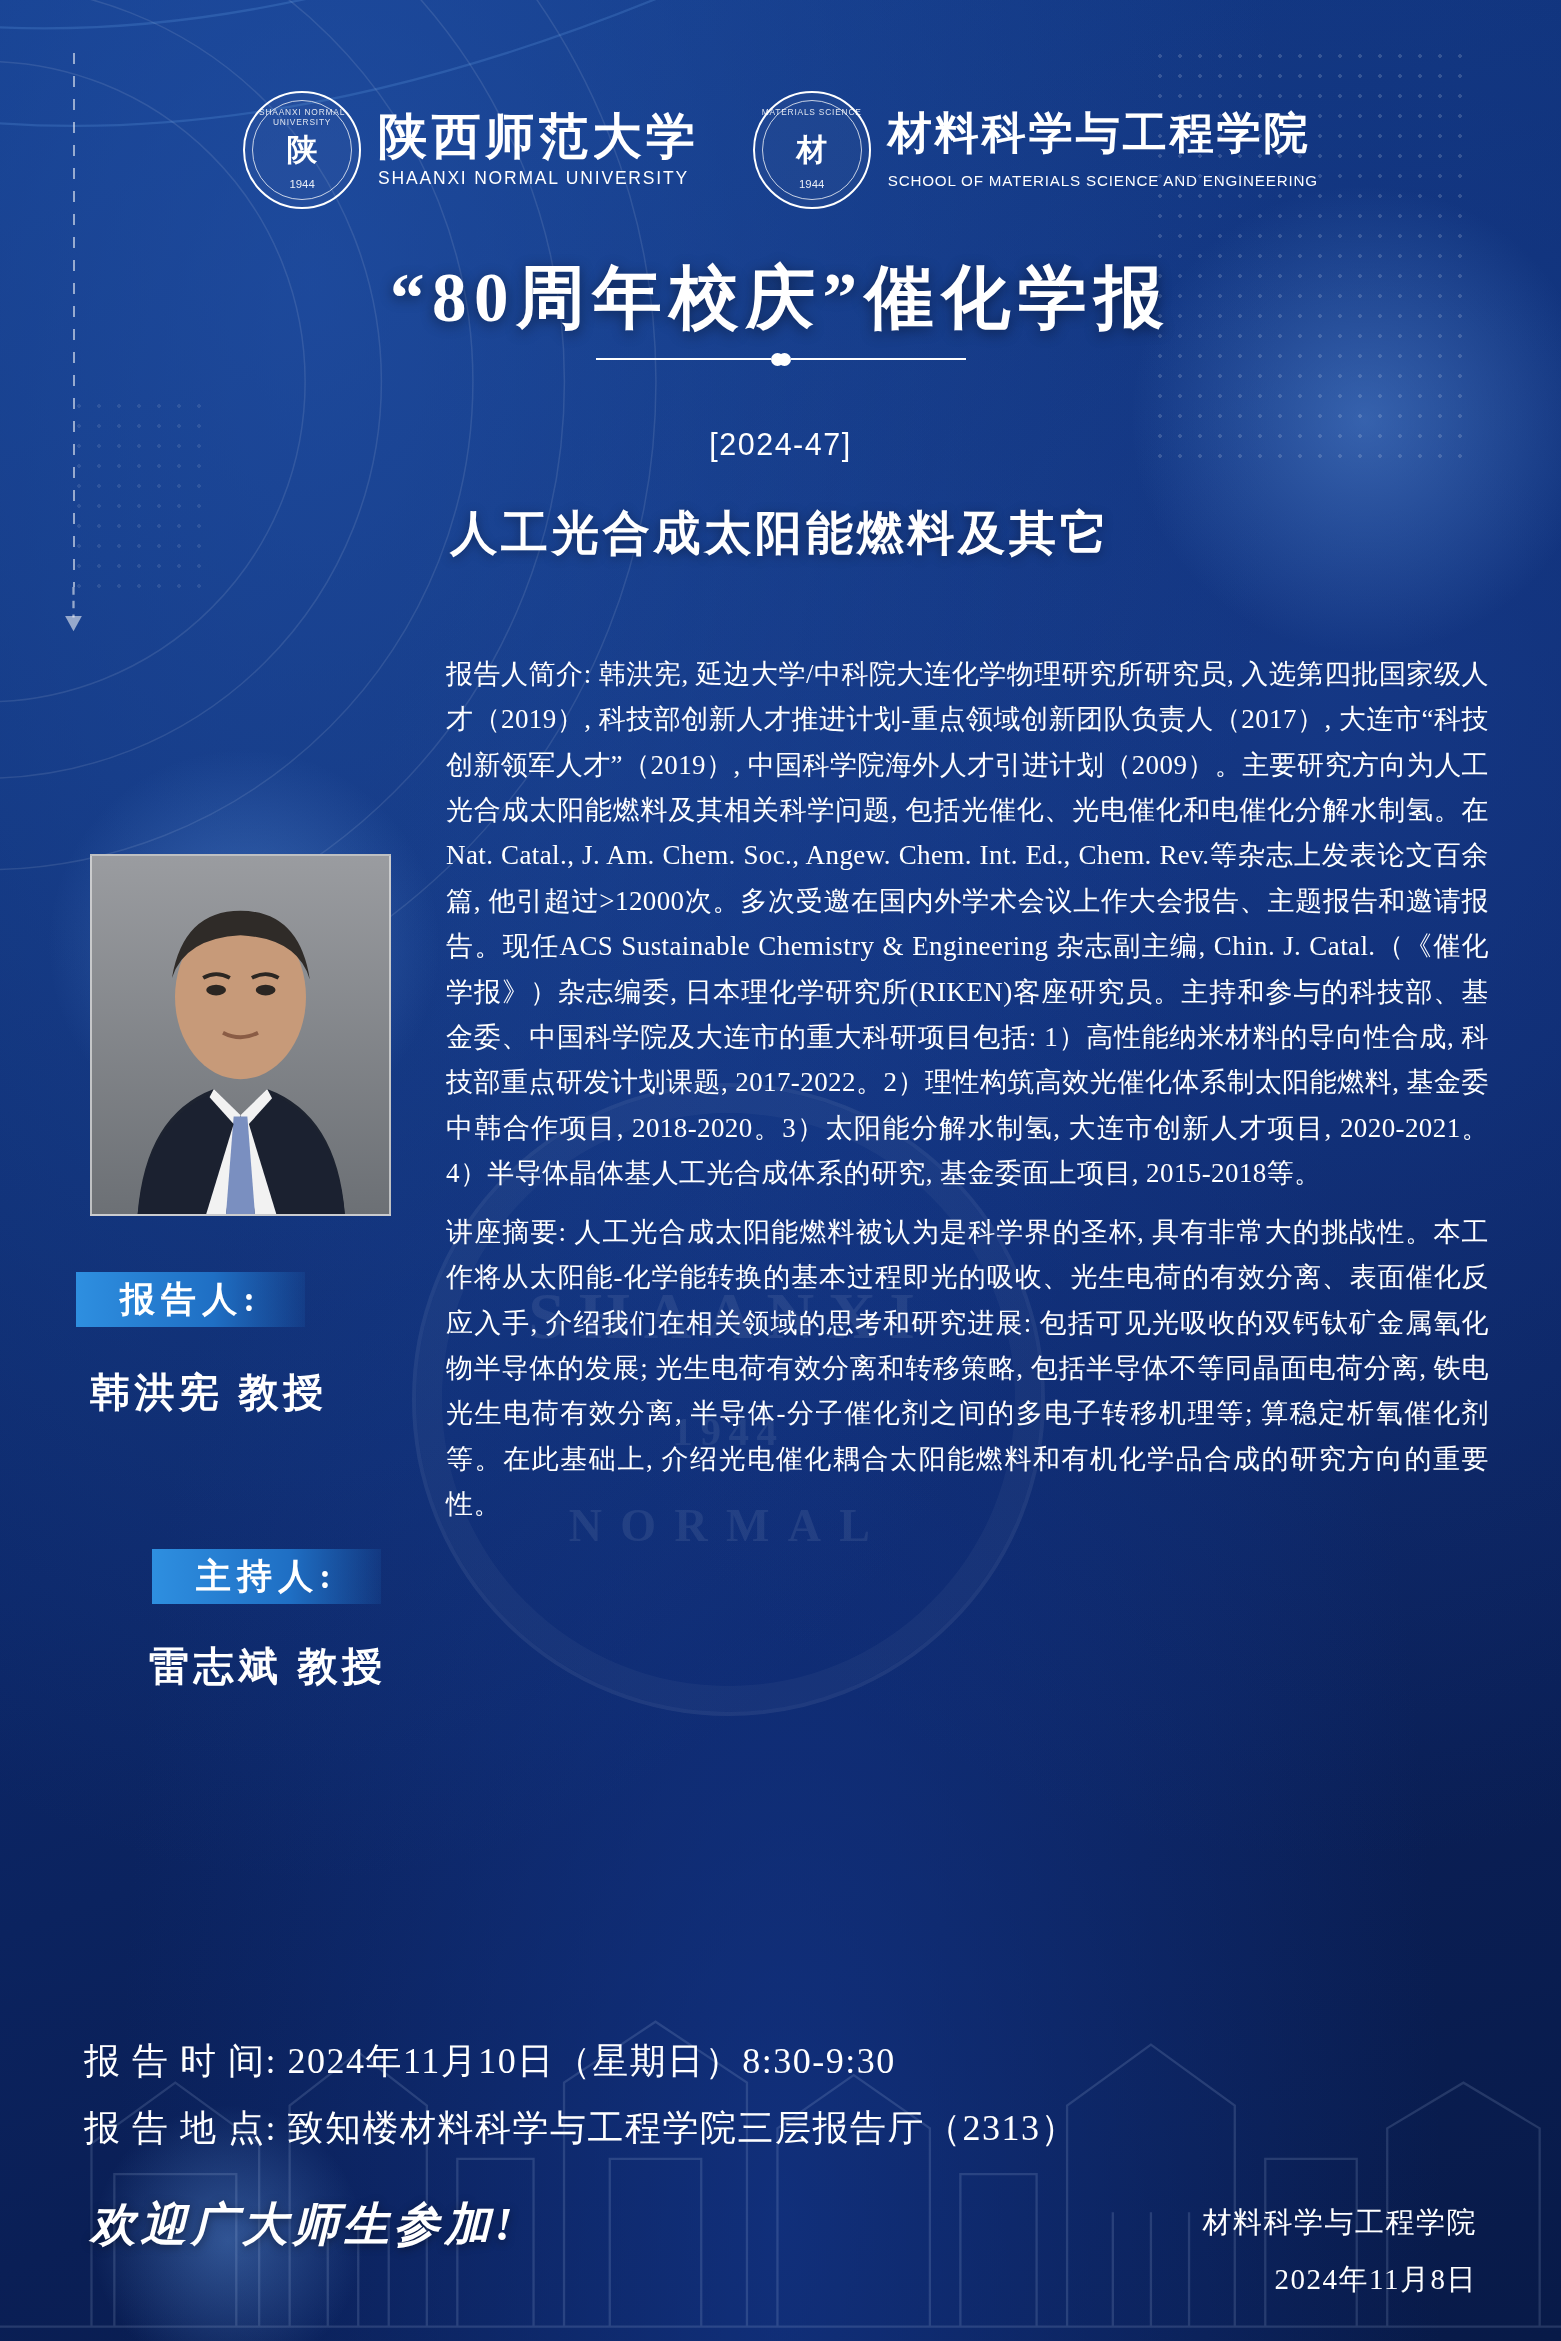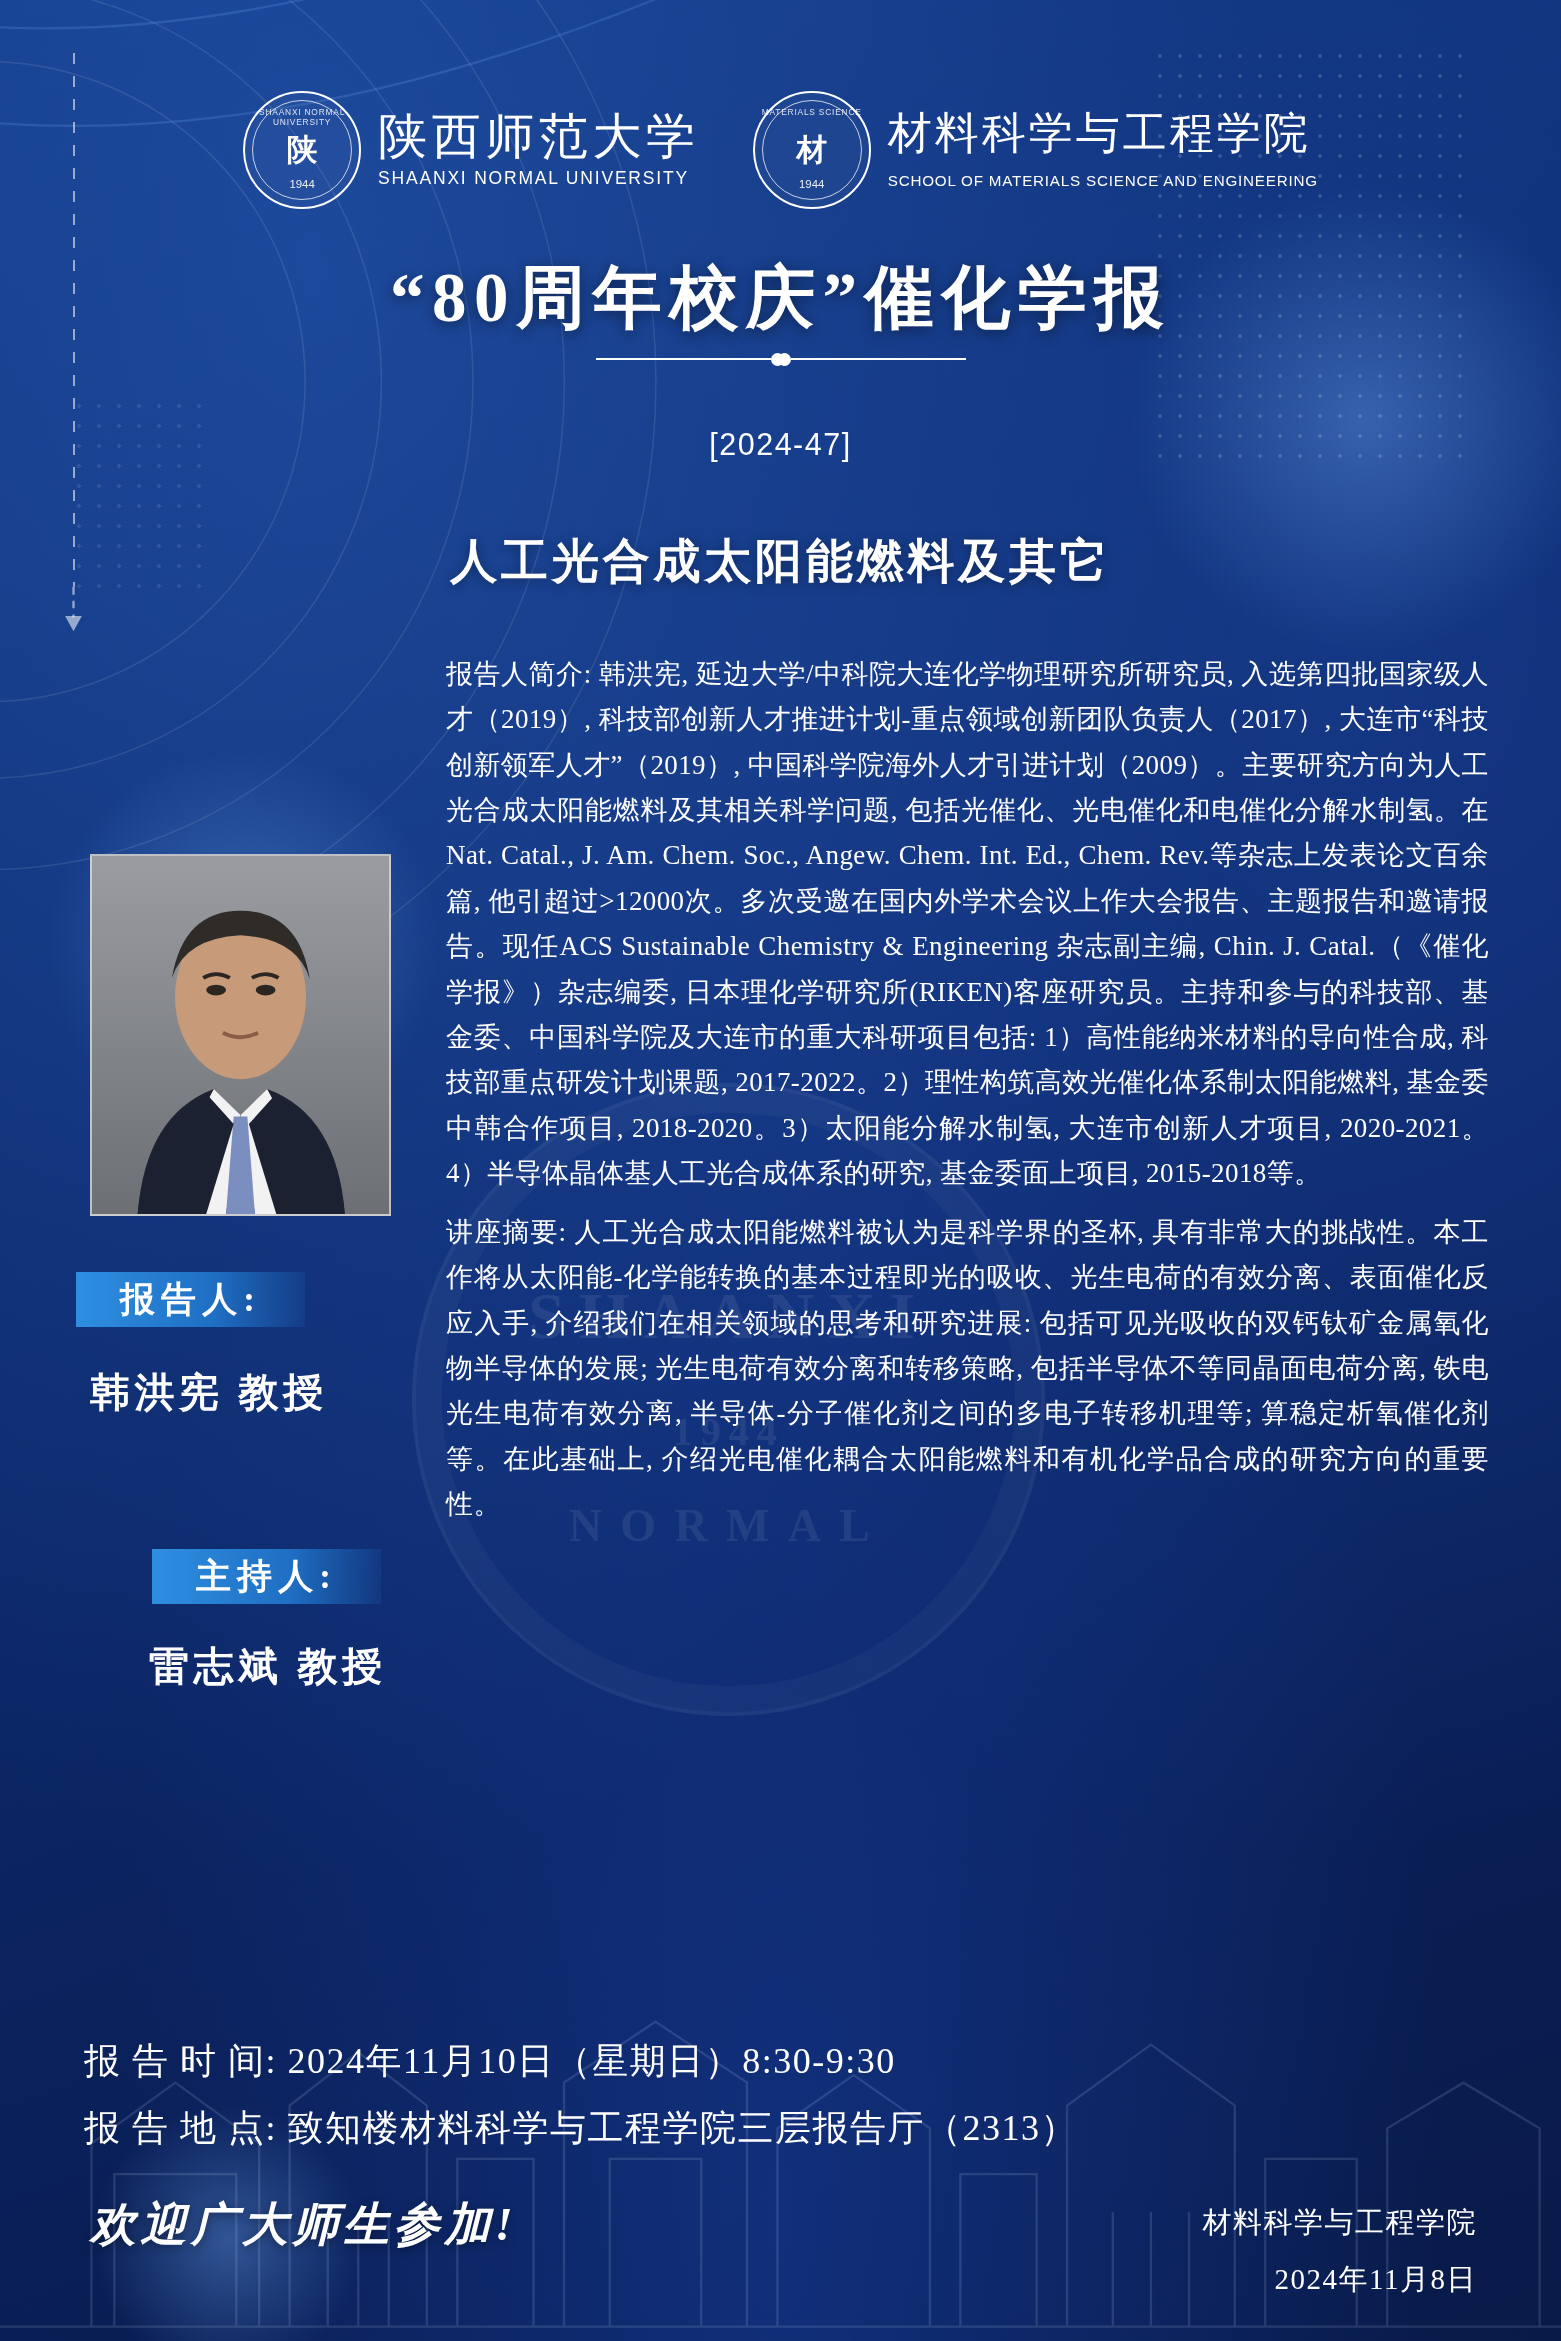--- a/index.html
+++ b/index.html
@@ -163,21 +163,21 @@
     left: 0; right: 0;
     top: 13.7px;
     text-align: center;
     font-size: 8.4px;
     letter-spacing: 0.8px;
     color: rgba(255,255,255,0.85);
     font-family: "Liberation Sans", sans-serif;
   }
   .logo-text .cn {
     font-size: 49px;
-    font-weight: normal;
+    font-weight: bold;
     letter-spacing: 4.6px;
     line-height: 1.05;
     font-family: "Liberation Serif", serif;
     white-space: nowrap;
   }
   .logo-text .en {
     font-size: 17.5px;
     letter-spacing: 1.8px;
     font-family: "Liberation Sans", sans-serif;
     white-space: nowrap;
@@ -233,21 +233,21 @@
     left: 0; right: 0;
     top: 427px;
     text-align: center;
     font-size: 30.5px;
     letter-spacing: 1.5px;
     font-family: Liberation Sans, sans-serif;
   }
   .topic {
     position: absolute;
     left: 0; right: 0;
-    top: 530px;
+    top: 502px;
     text-align: center;
     font-size: 47px;
     font-weight: bold;
     letter-spacing: 3.8px;
     font-family: Liberation Mono, monospace;
     text-shadow: 0 2.3px 10.7px rgba(0,0,0,0.35);
   }
 
   
   .portrait {

